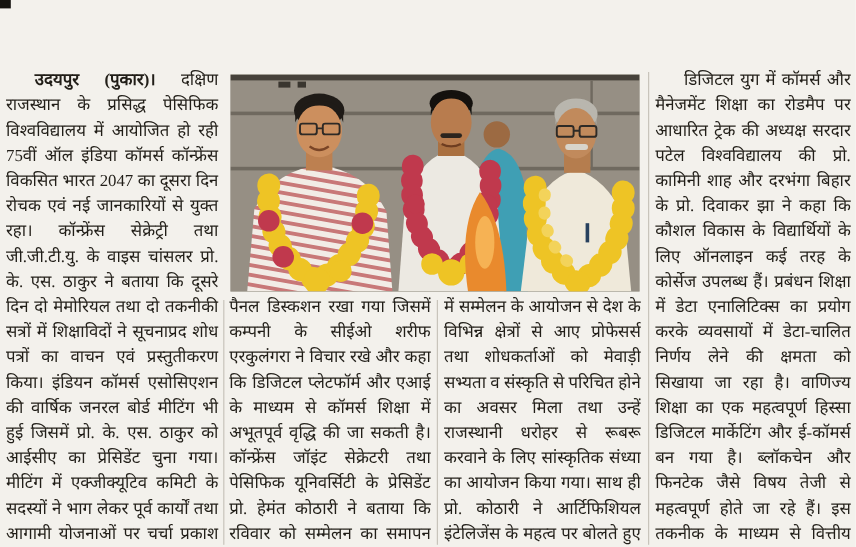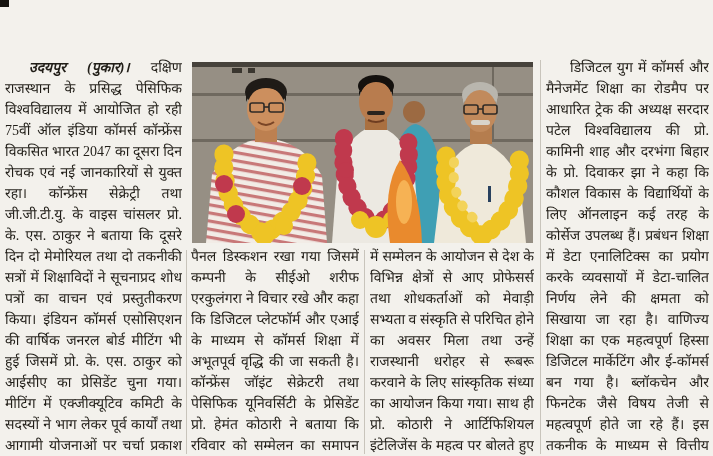--- a/index.html
+++ b/index.html
@@ -14,21 +14,21 @@
     font-family:"DejaVu Sans","Liberation Sans",sans-serif;
     font-weight:bold;font-size:33px;line-height:50px;letter-spacing:-0.5px;
     color:#0c0b09;white-space:nowrap;overflow:hidden;
   }
   .col{
     position:absolute;text-align:justify;overflow:hidden;
     font-size:14px;line-height:21px;color:#211e18;
   }
   .col p{margin:0;}
   .indent{text-indent:24px;}
-  .dateline{font-weight:bold;font-style:italic;}
+  .dateline{font-weight:bold;}
   #col1{left:5px;top:57px;width:177px;height:399px;}
   #col2{left:191px;top:246px;width:168px;height:210px;}
   #col3{left:370px;top:246px;width:164px;height:210px;}
   #col4{left:546px;top:57px;width:163px;height:399px;}
   .rule{position:absolute;width:1px;background:#c8c4bb;}
   #rule-a{left:186px;top:250px;height:204px;}
   #rule-b{left:364px;top:250px;height:204px;}
   #rule-c{left:540px;top:60px;height:394px;}
   .photo{
     position:absolute;left:192px;top:62px;width:341px;height:181px;

